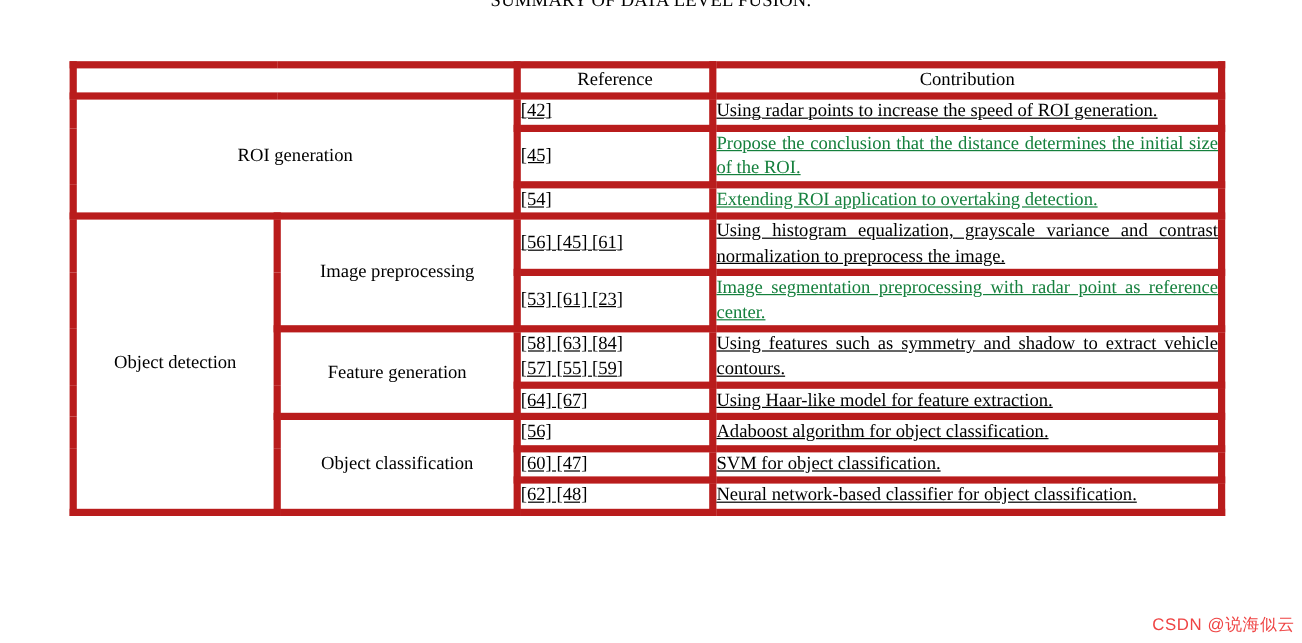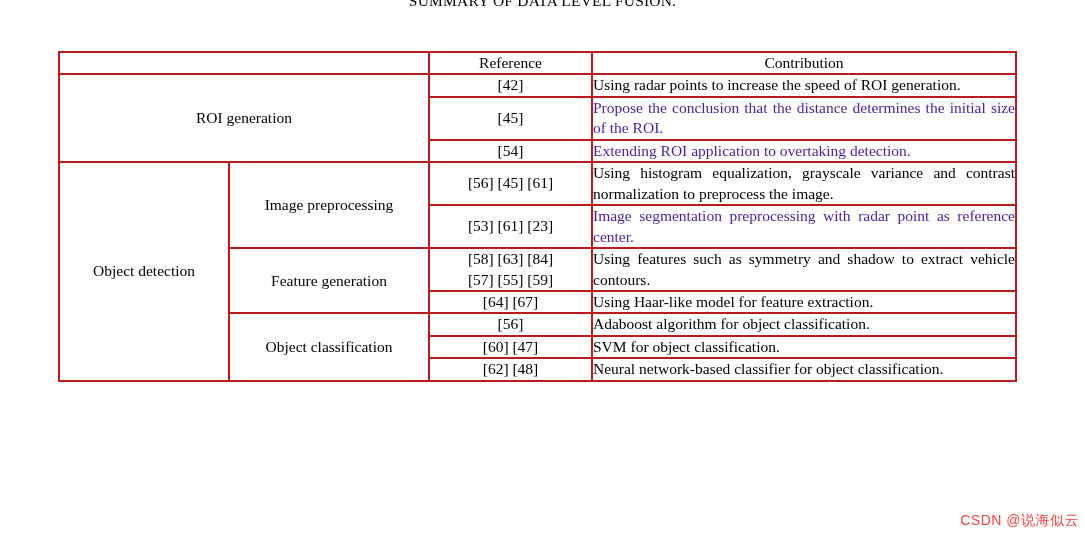--- a/index.html
+++ b/index.html
@@ -46,40 +46,41 @@
     width: 957px;
   }
   table.summary {
     border-collapse: collapse;
     table-layout: fixed;
     width: 957px;
     font-size: 15.5px;
     line-height: 1.32;
   }
   table.summary td {
-    border: 2px solid #b91c1c;
+    border: 6px solid #b91c1c;
     padding: 0;
     vertical-align: middle;
   }
 
   .pad-center {
     padding: 5px 8px;
     text-align: center;
   }
   .pad-contrib {
     padding: 5px 10px 6px 10px;
     text-align: justify;
     text-align-last: left;
     hyphens: manual;
+    text-decoration: underline;
   }
   .pad-ref {
     padding: 5px 6px;
-    text-align: center;
+    text-decoration: underline;
   }
-  .cyan { color: #4c1d95; }
+  .cyan { color: #15803d; }
 
   .catcell {
     text-align: center;
     vertical-align: middle;
     padding: 4px 6px;
     font-family: Liberation Serif, serif;
   }
 
   
   .col-w1 { width: 170px; }

